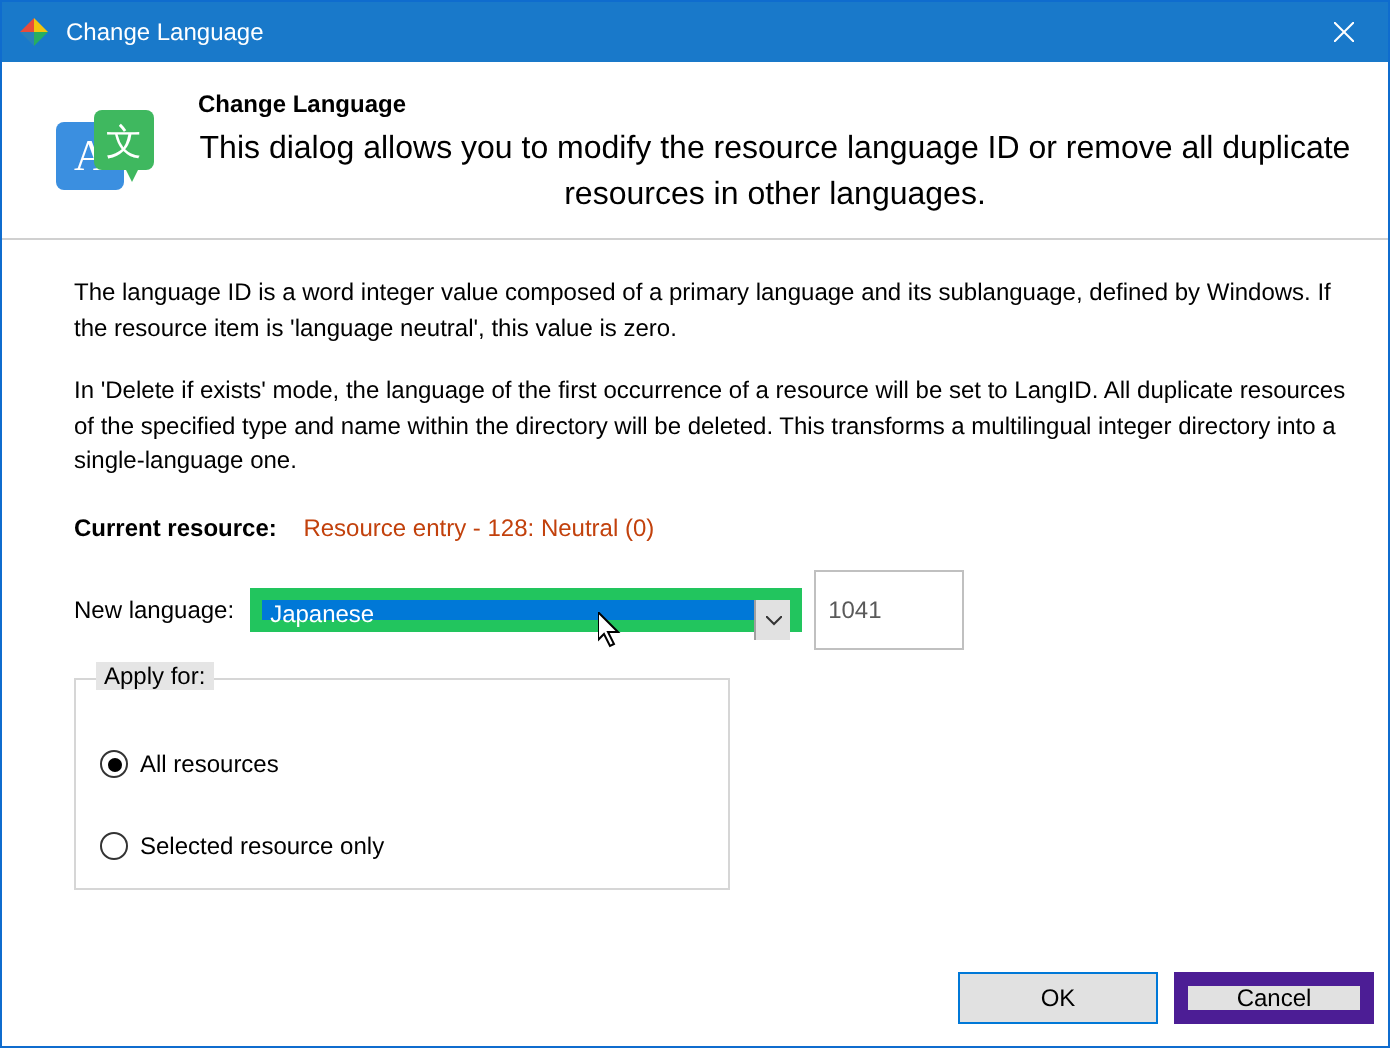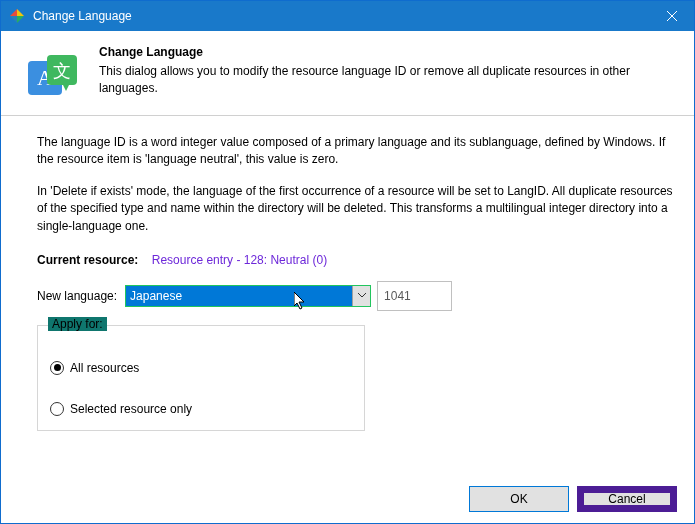--- a/index.html
+++ b/index.html
@@ -41,66 +41,65 @@
     gap: 18px;
     border-bottom: 1px solid #d0d0d0;
   }
   .header-icon {
     width: 56px; height: 56px;
     flex-shrink: 0;
     margin-top: 4px;
   }
   .header-texts { flex: 1; }
   .header-title { font-weight: bold; font-size: 12px; margin-bottom: 4px; color: #000; }
-  .header-desc { font-size: 12px; color: #000; line-height: 1.45; }
+  .header-desc { font-size: 16px; color: #000; line-height: 1.45; text-align: center; }
 
   .body {
     padding: 18px 20px 10px 36px;
     color: #000;
   }
   .para { margin-bottom: 14px; line-height: 1.45; }
   .cur-res-row { margin: 18px 0 14px 0; }
   .cur-res-label { font-weight: bold; margin-right: 10px; }
-  .cur-res-link { color: #6d28d9; cursor: pointer; }
+  .cur-res-link { color: #c2410c; cursor: pointer; }
 
   .lang-row {
     display: flex;
     align-items: center;
     gap: 6px;
     margin-bottom: 6px;
   }
   .lang-label { margin-right: 2px; }
   .lang-select {
-    width: 246px;
+    width: 276px;
     height: 22px;
     background: #0078d7;
     color: #fff;
-    border: 1px solid #22c55e;
-    display: flex;
-    align-items: center;
+    border: 6px solid #22c55e;
+    display: flex;
     padding: 0 4px;
     position: relative;
     cursor: pointer;
   }
   .lang-select .caret {
     width: 18px; height: 20px;
     background: #e1e1e1;
     position: absolute; right: 0; top: 0;
     border-left: 1px solid #a0a0a0;
     color: #000;
     display: flex; align-items: center; justify-content: center;
   }
   .cursor {
     position: absolute;
     left: 168px; top: 6px;
     pointer-events: none;
     z-index: 10;
   }
   .num-field {
-    width: 75px; height: 30px;
+    width: 75px; height: 40px;
     border: 1px solid #c0c0c0;
     padding: 0 6px;
     display: flex; align-items: center;
     color: #5a5a5a;
     background: #fff;
   }
 
   .groups {
     display: flex;
     gap: 18px;
@@ -108,21 +107,21 @@
   }
   .group {
     border: 1px solid #d6d6d6;
     padding: 8px 12px 14px 12px;
     position: relative;
     margin-top: 8px;
   }
   .group-label {
     position: absolute;
     top: -9px; left: 10px;
-    background: #0f766e;
+    background: #e5e5e5;
     padding: 0 4px;
   }
   .g-apply { width: 328px; }
   .g-mode { flex: 1; }
   .radio-row {
     display: flex; align-items: center;
     gap: 6px;
     margin-top: 27px;
     cursor: pointer;
   }
@@ -134,21 +133,21 @@
     background: #fff;
   }
   .radio .dot {
     width: 7px; height: 7px;
     background: #000;
     border-radius: 50%;
   }
 
   .button-row {
     position: absolute;
-    bottom: 12px; right: 18px;
+    bottom: 12px; right: 8px;
     display: flex; gap: 8px;
   }
   .btn {
     width: 100px; height: 26px;
     border: 7px solid #4c1d95;
     background: #e1e1e1;
     display: flex; align-items: center; justify-content: center;
     cursor: pointer;
   }
   .btn-default { border: 1px solid #0078d7; }

